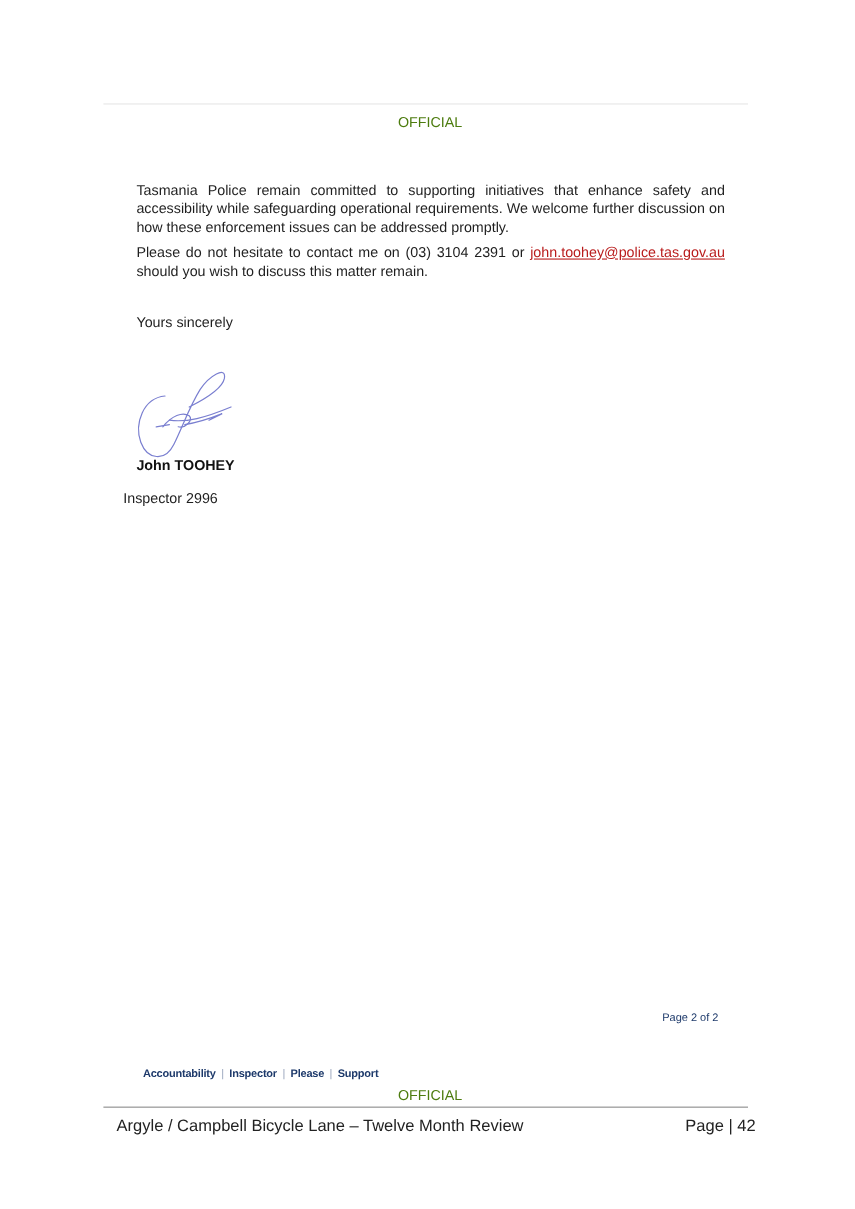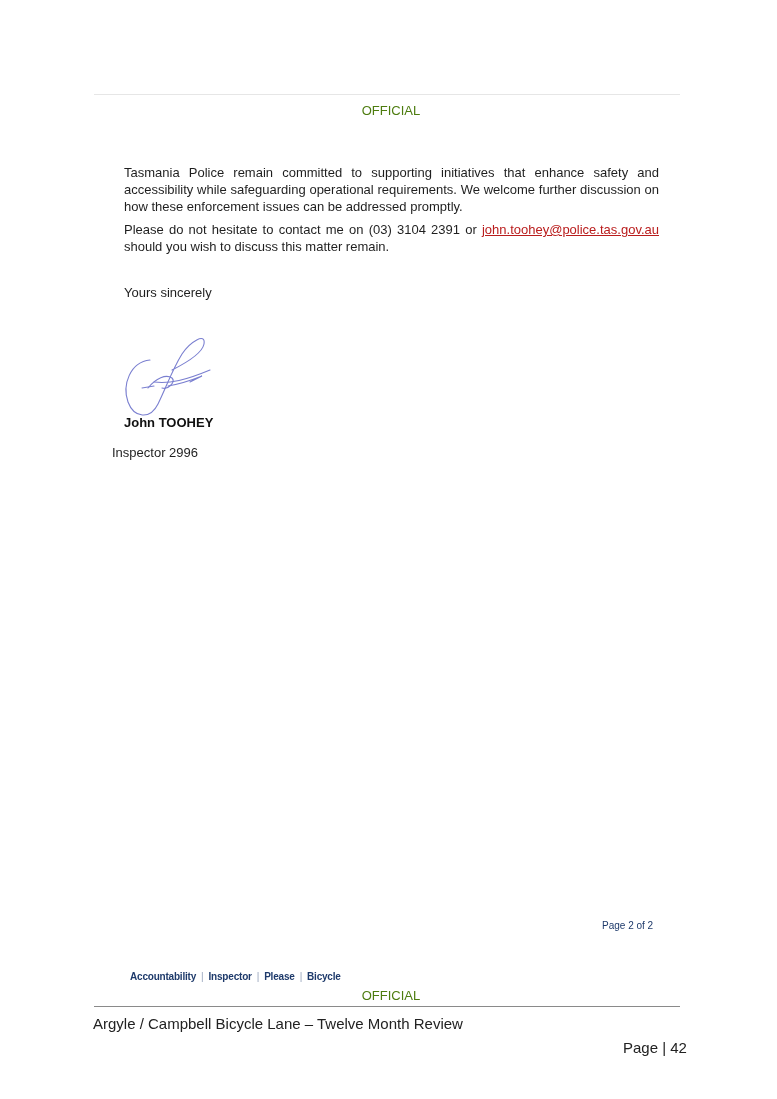--- a/index.html
+++ b/index.html
@@ -14,22 +14,22 @@
   .p2 { top: 221px; text-align: justify; text-align-last: left; }
   .p2 a { color: #b91c1c; text-decoration: underline; }
   .closing { left: 124px; top: 285px; font-size: 13px; color: #1f1f1f; }
   .sig { left: 120px; top: 330px; width: 100px; height: 92px; }
   .name { left: 124px; top: 415px; font-size: 13px; font-weight: bold; color: #111; }
   .title { left: 112px; top: 445px; font-size: 13px; color: #1f1f1f; }
   .values { left: 130px; top: 971px; font-size: 10px; color: #1e3a6b; font-weight: bold; letter-spacing: -0.2px; }
   .values .sep { color: #9aa6bd; font-weight: normal; margin: 0 5px; }
   .pageof { left: 602px; top: 920px; font-size: 10px; color: #1e3a6b; }
   .bottom-rule { left: 94px; top: 1006px; width: 586px; height: 1px; background: #8a8a8a; }
-  .footer-title { left: 93px; top: 1015px; font-size: 15px; color: #222; }
-  .footer-page { left: 623px; top: 1039px; font-size: 15px; color: #222; }
+  .footer-title { left: 106px; top: 1015px; font-size: 15px; color: #222; }
+  .footer-page { left: 623px; top: 1015px; font-size: 15px; color: #222; }
 </style>
 </head>
 <body>
 
 <div class="abs top-rule"></div>
 <div class="abs official official-top">OFFICIAL</div>
 
 <div class="abs body-text p1">Tasmania Police remain committed to supporting initiatives that enhance safety and accessibility while safeguarding operational requirements. We welcome further discussion on how these enforcement issues can be addressed promptly.</div>
 
 <div class="abs body-text p2">
@@ -45,20 +45,20 @@
     <path d="M34 52 C 50 54, 66 50, 90 40"></path>
     <path d="M48 56 C 60 54, 72 50, 82 46 L 70 52"></path>
     <path d="M22 58 L 34 56"></path>
   </g>
 </svg>
 
 <div class="abs name">John TOOHEY</div>
 <div class="abs title">Inspector 2996</div>
 
 <div class="abs values">
-  <span>Accountability</span><span class="sep">|</span><span>Inspector</span><span class="sep">|</span><span>Please</span><span class="sep">|</span><span>Bicycle</span>
+  <span>Accountability</span><span class="sep">|</span><span>Inspector</span><span class="sep">|</span><span>Please</span><span class="sep">|</span><span>Support</span>
 </div>
 <div class="abs pageof">Page 2 of 2</div>
 <div class="abs official official-bottom">OFFICIAL</div>
 
 <div class="abs bottom-rule"></div>
 <div class="abs footer-title">Argyle / Campbell Bicycle Lane – Twelve Month Review</div>
 <div class="abs footer-page">Page | 42</div>
 
 </body></html>

